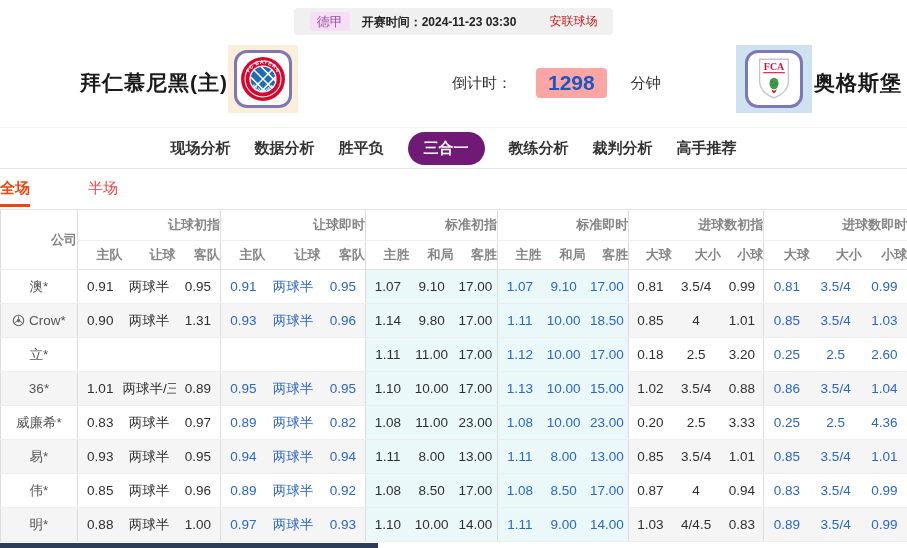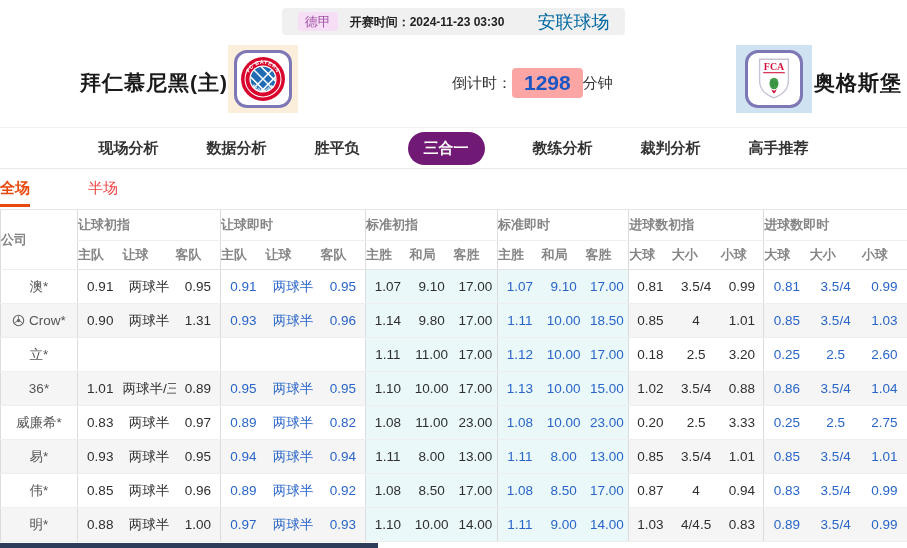--- a/index.html
+++ b/index.html
@@ -5,47 +5,47 @@
   * { margin:0; padding:0; box-sizing:border-box; }
   html,body { background:#fff; }
   body { width:907px; height:548px; font-family:"Liberation Sans","DejaVu Sans",sans-serif; overflow:hidden; }
   .page { position:relative; width:907px; height:548px; background:#fff; overflow:hidden; }
 
   
   .topbar { display:flex; justify-content:center; padding-top:8px; }
   .match-pill { display:flex; align-items:center; gap:12px; background:#f0f0f0; border-radius:4px; padding:0 16px; height:27px; }
   .league-badge { background:#f6dff6; color:#a152a1; font-size:13px; padding:2px 7px; border-radius:3px; line-height:1.2; }
   .kickoff-label,.kickoff-time { font-size:12px; font-weight:bold; color:#222; }
-  .venue { font-size:18px; color:#0369a1; margin-left:21px; }
+  .venue { font-size:12px; color:#b91c1c; margin-left:21px; }
 
   
   .banner { position:relative; height:88px; margin-top:4px; }
   .team-name { position:absolute; top:50%; transform:translateY(-50%); font-size:21px; font-weight:bold; color:#1a1a1a; letter-spacing:1px; white-space:nowrap; }
   .team-name.home { left:80px; }
   .team-name.away { left:814px; }
   .logo-tile { position:absolute; top:6px; width:70px; height:68px; display:flex; align-items:center; justify-content:center; }
   .logo-tile.home { left:228px; background:#fbeedb; }
   .logo-tile.away { left:736px; width:76px; background:#cfe2f1; }
   .logo-box { width:58px; height:58px; background:#fff; border:3px solid #7d77b5; border-radius:13px; display:flex; align-items:center; justify-content:center; }
-  .countdown { position:absolute; left:452px; top:50%; transform:translateY(-50%); display:flex; align-items:center; gap:0; font-size:15px; color:#333; white-space:nowrap; }
+  .countdown { position:absolute; left:452px; top:50%; transform:translateY(-50%); display:flex; align-items:center; gap:24px; font-size:15px; color:#333; white-space:nowrap; }
   .count-value { background:#fca5a5; border-radius:4px; padding:3px 12px; color:#1b57c2; font-weight:bold; font-size:21px; }
 
   
-  .tabs { display:flex; justify-content:center; align-items:center; gap:48px; height:42px; border-top:1px solid #f1f1f1; border-bottom:1px solid #e9e9e9; }
+  .tabs { display:flex; justify-content:center; align-items:center; gap:24px; height:42px; border-top:1px solid #f1f1f1; border-bottom:1px solid #e9e9e9; }
   .nav-item { font-size:15px; font-weight:bold; color:#333; cursor:pointer; white-space:nowrap; }
   .nav-item.active { background:#701a75; color:#fff; border-radius:17px; padding:7px 16px; }
 
   
   .subtabs { display:flex; align-items:flex-end; gap:58px; height:38px; }
   .subtab { font-size:15px; color:#ef4444; padding-bottom:9px; cursor:pointer; }
   .subtab.active { color:#e8490f; font-weight:bold; border-bottom:3px solid #e8490f; padding-bottom:6px; }
 
   
   table { width:907px; border-collapse:collapse; table-layout:fixed; margin-top:2px; border-left:1px solid #ececec; border-right:1px solid #ececec; }
-  thead th { font-size:13px; font-weight:bold; color:#858585; text-align:left; }
+  thead th { font-size:13px; font-weight:bold; color:#858585; text-align:right; }
   thead tr.group-row th { height:31px; border-top:1px solid #e6e6e6; border-bottom:1px solid #efefef; }
   thead tr.sub-row th { height:29px; border-bottom:1px solid #e3e3e3; }
   th.company-h { border-bottom:1px solid #e3e3e3; }
   tbody td { height:34px; text-align:center; font-size:13.5px; color:#2f2f2f; border-bottom:1px solid #eeeeee; white-space:nowrap; overflow:hidden; }
   tbody tr.even td { background:#f5f5f5; }
   .group-start { border-left:1px solid #dcdcdc; }
   td.tint, tbody tr.even td.tint { background:#eaf8fa; }
   td.live { color:#2a65c8; }
   td.company-cell { color:#555; }
   .ball-ico { display:inline-block; vertical-align:-2px; margin-right:4px; }
@@ -291,21 +291,21 @@
           <td class="tint">11.00</td>
           <td class="tint">23.00</td>
           <td class="group-start tint live">1.08</td>
           <td class="tint live">10.00</td>
           <td class="tint live">23.00</td>
           <td class="group-start">0.20</td>
           <td class="">2.5</td>
           <td class="">3.33</td>
           <td class="group-start live">0.25</td>
           <td class="live">2.5</td>
-          <td class="live">2.75</td>
+          <td class="live">4.36</td>
         </tr>
         <tr class="even">
           <td class="company-cell group-start">易*</td>
           <td class="group-start">0.93</td>
           <td class="">两球半</td>
           <td class="">0.95</td>
           <td class="group-start live">0.94</td>
           <td class="live">两球半</td>
           <td class="live">0.94</td>
           <td class="group-start tint">1.11</td>

